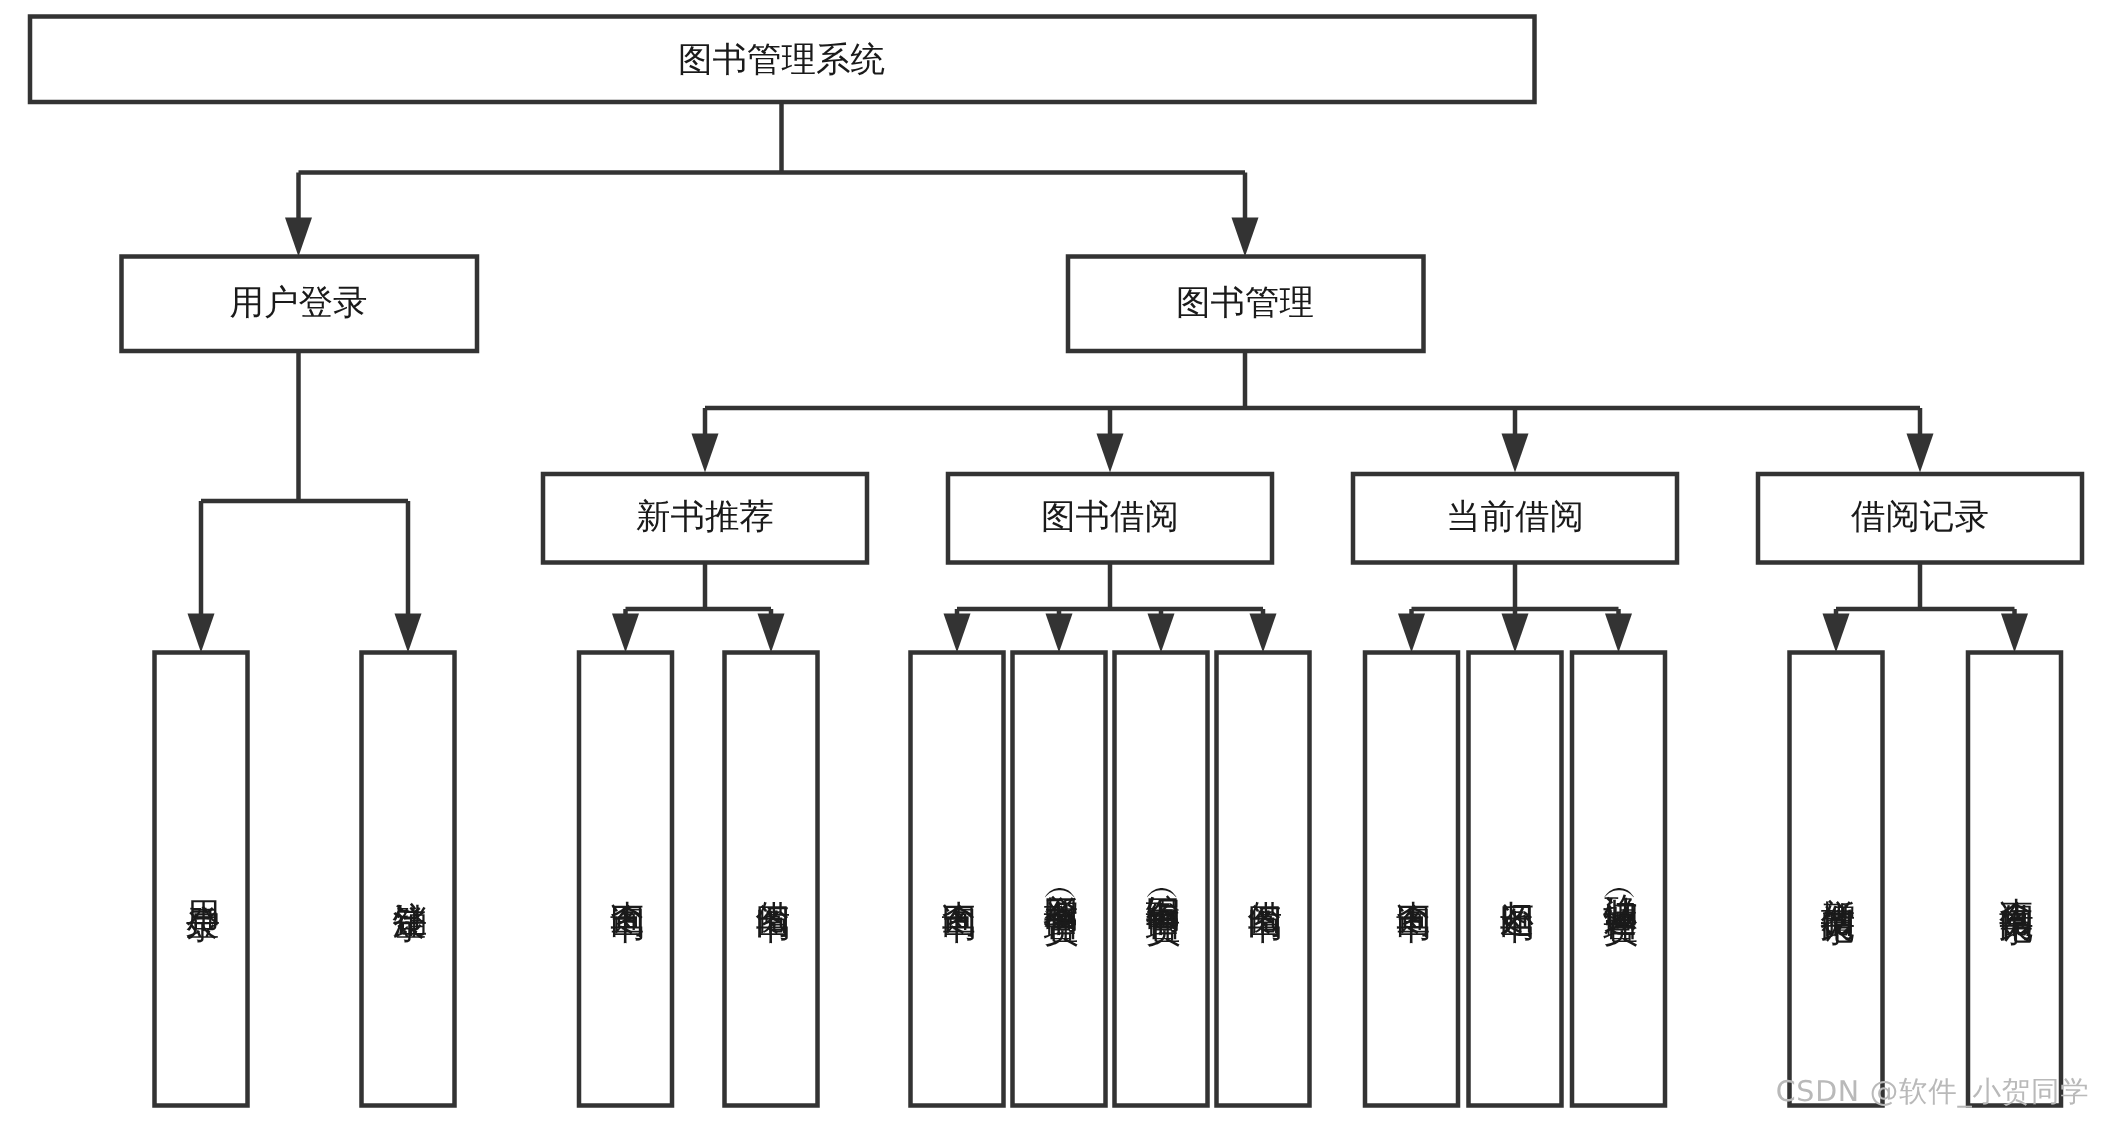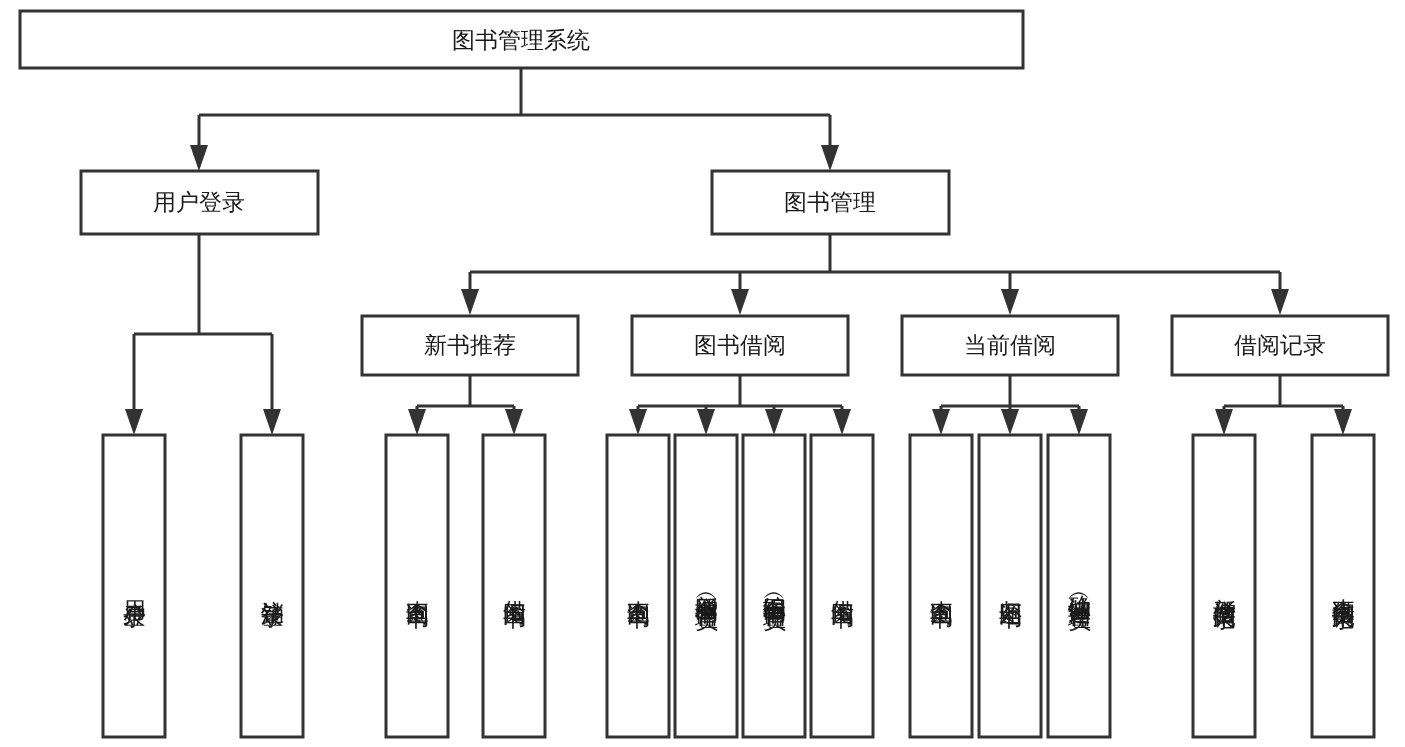--- a/index.html
+++ b/index.html
@@ -219,13 +219,14 @@
   <div class="leaf-label" style="left:743px; top:435px; width:62px; height:302px;">编辑图书（管理员）</div>
   <div class="leaf-label" style="left:811px; top:435px; width:62px; height:302px;">借阅图书</div>
 
   <div class="leaf-label" style="left:910px; top:435px; width:62px; height:302px;">查询图书</div>
   <div class="leaf-label" style="left:979px; top:435px; width:62px; height:302px;">归还图书</div>
   <div class="leaf-label" style="left:1048px; top:435px; width:62px; height:302px;">确认归还（管理员）</div>
 
   <div class="leaf-label" style="left:1193px; top:435px; width:62px; height:302px;">新增借阅记录</div>
   <div class="leaf-label" style="left:1312px; top:435px; width:62px; height:302px;">查询借阅记录</div>
 
+  <div class="watermark">CSDN @软件_小贺同学</div>
 </div>
 
 </body></html>

